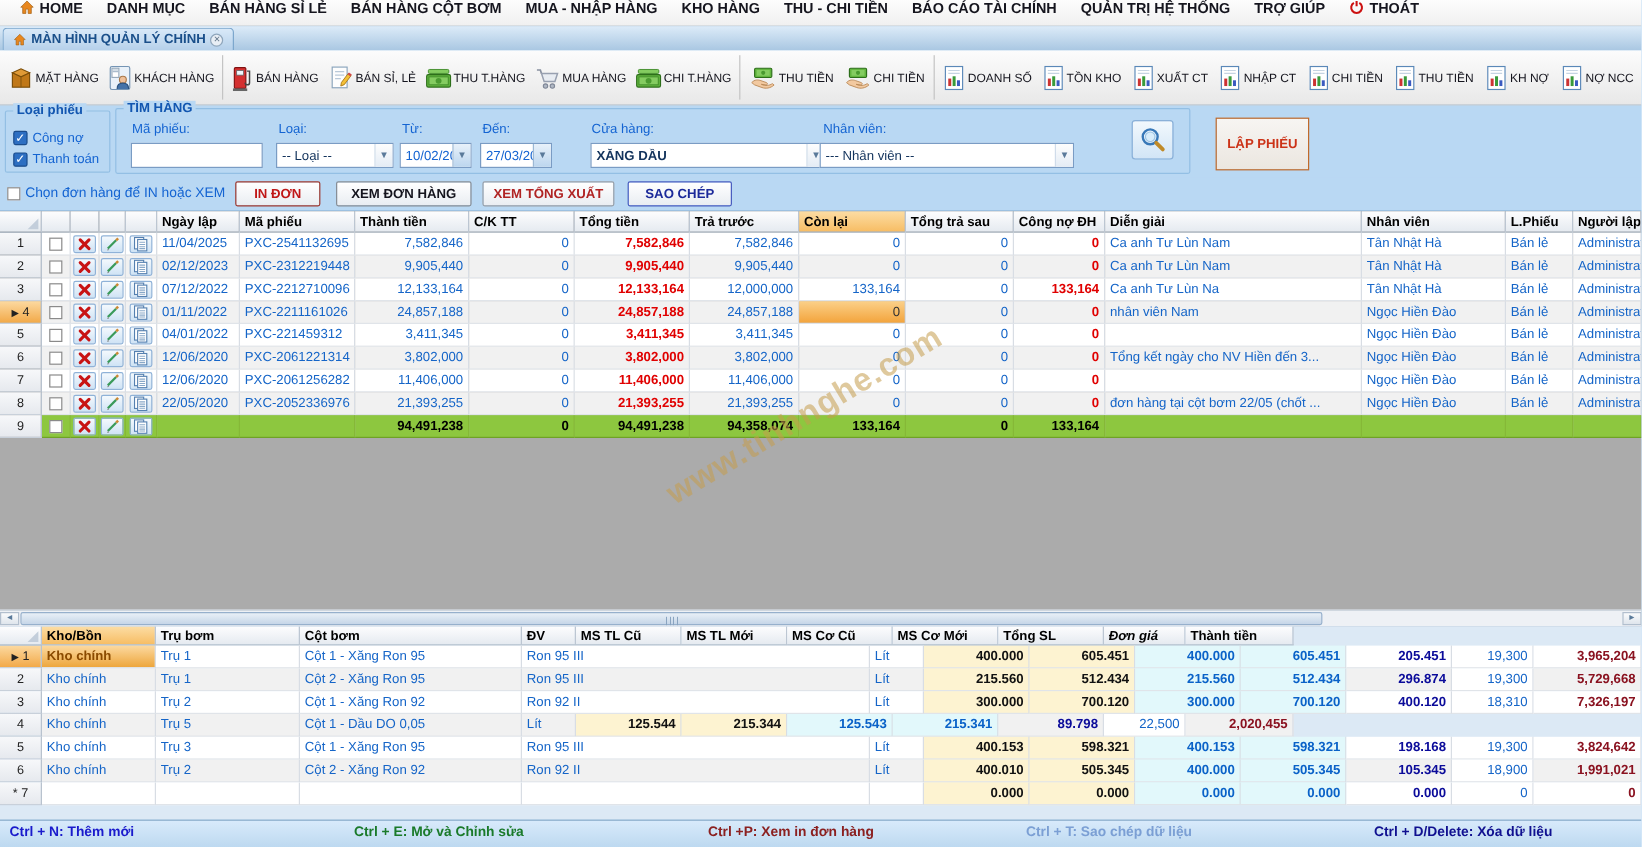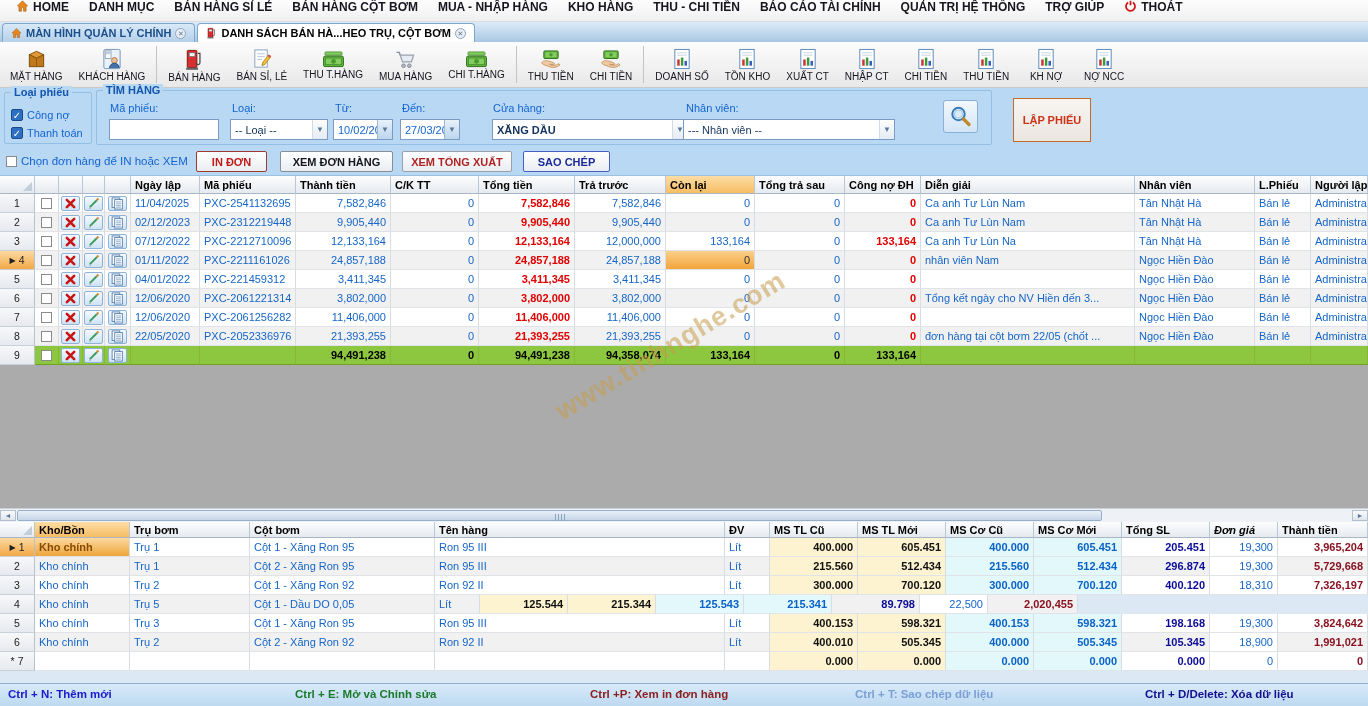--- a/index.html
+++ b/index.html
@@ -14,21 +14,21 @@
 
   
   .tabbar { height:20px; background:linear-gradient(#dcebf8,#a9c7e2); display:flex; align-items:stretch; padding:1px 0 0 2px; }
   .tab { display:flex; align-items:center; gap:4px; padding:0 8px; border:1px solid #7da7cd; border-bottom:none; border-radius:4px 4px 0 0; margin-right:2px; font-size:11px; font-weight:bold; color:#1a4f8a; background:linear-gradient(#d9e9f8,#b5d0ea); white-space:nowrap; }
   .tab.active { background:#fff; color:#000; }
   .tab-icon svg { width:11px; height:12px; display:block; }
   .tab-close { width:11px; height:11px; border-radius:50%; border:1px solid #8fa6bc; color:#64788c; font-size:7px; line-height:9px; text-align:center; background:#e8eef5; }
 
   
   .toolbar { height:46px; background:linear-gradient(#fcfcfc,#e8e8e8); border-bottom:1px solid #c9c9c9; display:flex; align-items:stretch; padding:0 2px; }
-  .tb-item { display:flex; flex-direction:column; align-items:center; justify-content:center; gap:1px; padding:2px 8px 1px; min-width:58px; cursor:default; }
+  .tb-item { display:flex; flex-direction:row; align-items:center; justify-content:center; gap:1px; padding:2px 8px 1px; min-width:58px; cursor:default; }
   .tb-item svg { display:block; }
   .tb-label { font-size:10px; color:#15151e; white-space:nowrap; }
   .tb-sep { width:1px; background:#c4c4c4; margin:4px 3px; }
 
   
   .filterbar { position:relative; height:60px; background:#b9d8f3; }
   .gbox { position:absolute; border:1px solid #93bfe4; border-radius:2px; }
   .gbox-title { position:absolute; top:-7px; left:6px; background:#b9d8f3; padding:0 3px; color:#1256b0; font-weight:bold; font-size:11px; }
   .flabel { position:absolute; color:#1464d2; font-size:11px; white-space:nowrap; }
   .tinput { position:absolute; height:21px; border:1px solid #7a9cc4; background:#fff; font-size:11px; padding:0 4px; font-family:inherit; color:#13335c; }
@@ -157,32 +157,20 @@
   <div class="tabbar" id="tab-bar">
       <div class="tab">
         <span class="tab-icon" style="display: inline-flex;">
           <svg viewBox="0 0 16 15" width="13" height="12">
             <path d="M8 1 1.5 7.5H3.5V14H6.8V9.5H9.2V14H12.5V7.5H14.5Z" fill="#e8871e" stroke="#a05c10" stroke-width="0.7"></path>
           </svg>
         </span>
         <span>MÀN HÌNH QUẢN LÝ CHÍNH</span>
         <span class="tab-close">✕</span>
       </div>
-      <div class="tab active">
-        <span class="tab-icon" style="display: inline-flex;">
-          <svg viewBox="0 0 20 24" width="20" height="23">
-            <rect x="3" y="2.5" width="10" height="18" rx="1" fill="#d43030" stroke="#801010"></rect>
-            <rect x="5" y="5" width="6" height="4" fill="#eef6fc" stroke="#666" stroke-width="0.7"></rect>
-            <rect x="1.8" y="20.5" width="12.4" height="2.3" fill="#666"></rect>
-            <path d="M14 5.5h2.2v10a1.9 1.9 0 0 1-3.8 0" fill="none" stroke="#444" stroke-width="1.3"></path>
-          </svg>
-        </span>
-        <span>DANH SÁCH BÁN HÀ...HEO TRỤ, CỘT BƠM</span>
-        <span class="tab-close">✕</span>
-      </div>
     </div>
   <div class="toolbar" id="toolbar">
       <div class="tb-item">
         <span style="display: inline-flex;">
           <svg viewBox="0 0 24 23" width="23" height="22">
             <rect x="4.5" y="7" width="15" height="12.5" fill="#c07818" stroke="#7a4d08"></rect>
             <path d="M4.5 7 12 3.5 19.5 7 12 10.5Z" fill="#e09a36" stroke="#7a4d08"></path>
             <line x1="12" y1="10.5" x2="12" y2="19.5" stroke="#8a5a10"></line>
           </svg>
         </span>
@@ -989,21 +977,20 @@
     </div>
   </div>
 
   <div class="detailwrap">
     <div id="dg-header">
         <div class="grow">
           <div class="hcell corner" style="width: 35px;"></div>
           <div class="hcell orange" style="width: 95px;">Kho/Bồn</div>
           <div class="hcell" style="width: 120px;">Trụ bơm</div>
           <div class="hcell" style="width: 185px;">Cột bơm</div>
-          <div class="hcell" style="width: 290px;">Tên hàng</div>
           <div class="hcell" style="width: 45px;">ĐV</div>
           <div class="hcell" style="width: 88px;">MS TL Cũ</div>
           <div class="hcell" style="width: 88px;">MS TL Mới</div>
           <div class="hcell" style="width: 88px;">MS Cơ Cũ</div>
           <div class="hcell" style="width: 88px;">MS Cơ Mới</div>
           <div class="hcell" style="width: 88px;">Tổng SL</div>
           <div class="hcell" style="width: 68px; font-style: italic;">Đơn giá</div>
           <div class="hcell" style="width: 90px;">Thành tiền</div>
         </div>
       </div>

